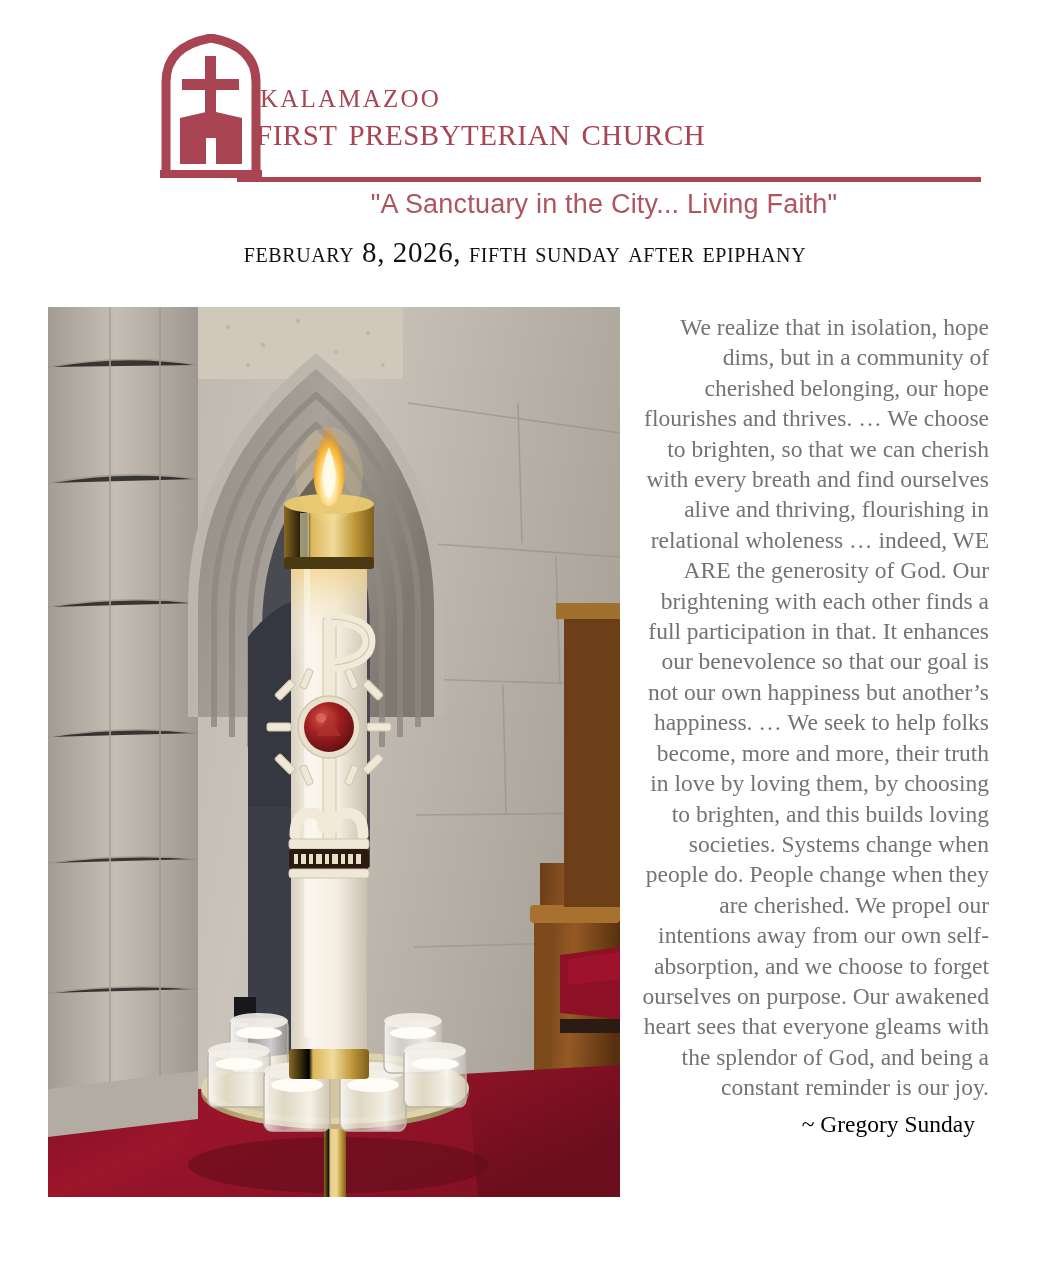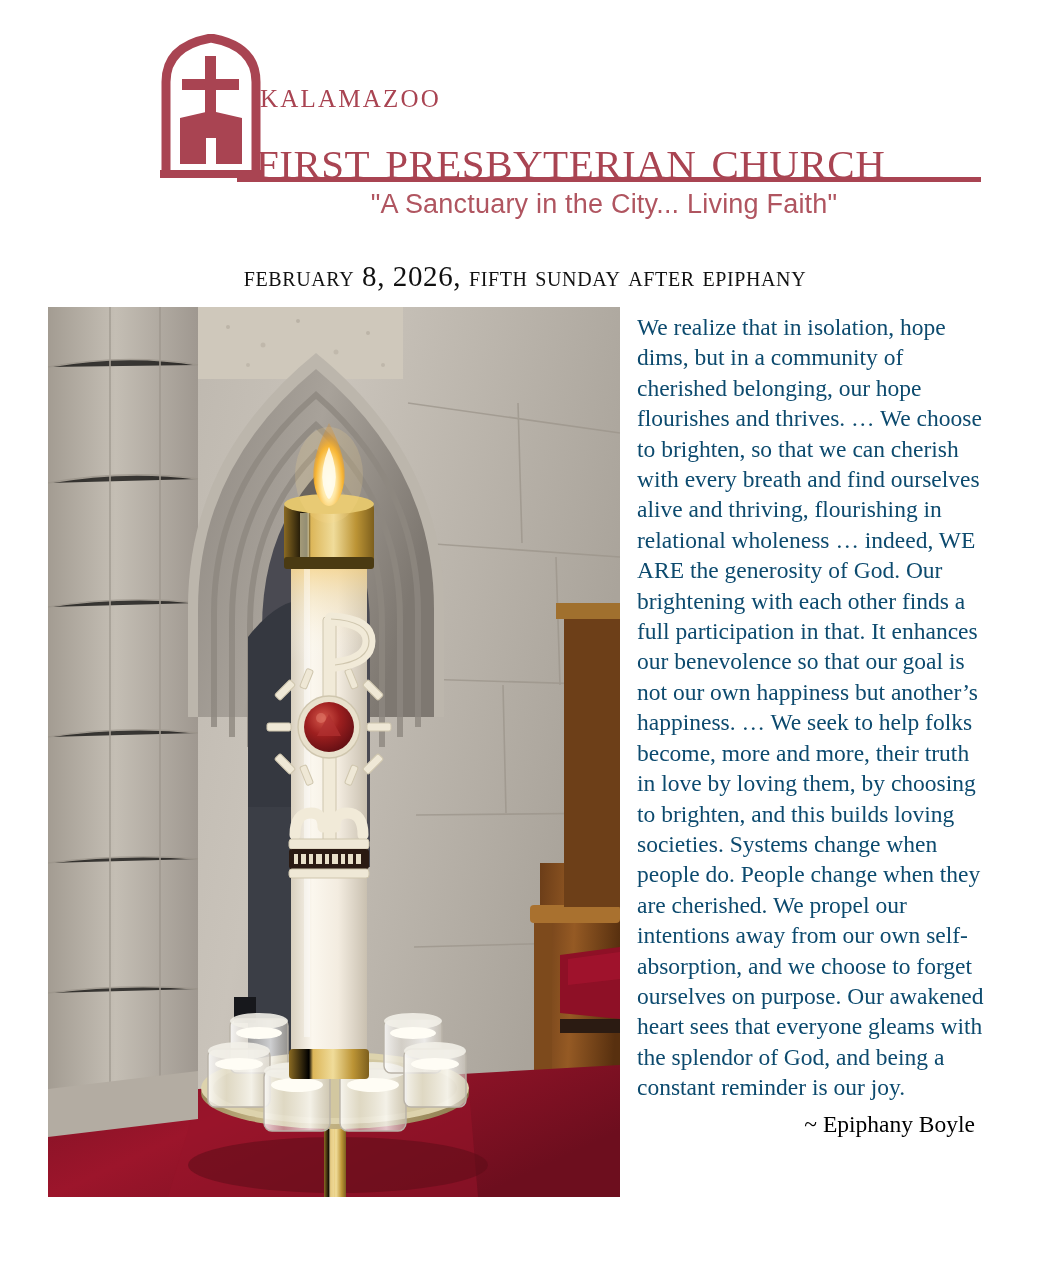--- a/index.html
+++ b/index.html
@@ -56,28 +56,27 @@
     text-transform: lowercase;
     line-height: 1;
     white-space: nowrap;
     text-align: right;
   }
   .line-church {
     position: absolute;
     left: 32px;
     top: 76px;
     font-family: "Liberation Serif", serif;
-    font-size: 58px;
+    font-size: 42px;
     letter-spacing: 0.5px;
     color: #A94452;
     font-variant: small-caps;
     text-transform: lowercase;
     line-height: 1;
     white-space: nowrap;
-    margin-top: 20px;
   }
   .rule {
     position: absolute;
     left: 13px;
     top: 143px;
     width: 744px;
     height: 5px;
     background: #A94452;
   }
   .tagline {
@@ -100,21 +99,20 @@
     top: 236px;
     width: 1050px;
     text-align: center;
     font-family: "Liberation Serif", serif;
     font-size: 29px;
     color: #111111;
     font-variant: small-caps;
     text-transform: lowercase;
     letter-spacing: 0.6px;
     white-space: nowrap;
-    margin-top: 24px;
   }
 
   
   .photo {
     position: absolute;
     left: 48px;
     top: 307px;
     width: 572px;
     height: 890px;
     overflow: hidden;
@@ -126,22 +124,22 @@
   .quote-col {
     position: absolute;
     left: 637px;
     top: 312px;
     width: 352px;
   }
   .quote-text {
     font-family: "Liberation Serif", serif;
     font-size: 23.5px;
     line-height: 30.4px;
-    color: #0c4a6e;
-    text-align: left;
+    color: #737373;
+    text-align: right;
     margin: 0;
   }
   .quote-attrib {
     font-family: "Liberation Serif", serif;
     font-size: 23.5px;
     line-height: 30.4px;
     color: #000000;
     text-align: right;
     margin: 6px 14px 0 0;
   }
@@ -431,14 +429,14 @@
         <rect x="19" y="127" width="5" height="10"></rect>
         <rect x="27" y="127" width="5" height="10"></rect>
       </g>
       <rect x="-40" y="142" width="80" height="9" rx="3" fill="#efe8d6" stroke="#cfc6ae" stroke-width="1"></rect>
     </g>
   </svg>
 </div>
 
 <div class="quote-col">
   <p class="quote-text">We realize that in isolation, hope dims, but in a community of cherished belonging, our hope flourishes and thrives. … We choose to brighten, so that we can cherish with every breath and find ourselves alive and thriving, flourishing in relational wholeness … indeed, WE ARE the generosity of God. Our brightening with each other finds a full participation in that. It enhances our benevolence so that our goal is not our own happiness but another’s happiness. … We seek to help folks become, more and more, their truth in love by loving them, by choosing to brighten, and this builds loving societies. Systems change when people do. People change when they are cherished. We propel our intentions away from our own self-absorption, and we choose to forget ourselves on purpose. Our awakened heart sees that everyone gleams with the splendor of God, and being a constant reminder is our joy.</p>
-  <p class="quote-attrib">~ Epiphany Boyle</p>
+  <p class="quote-attrib">~ Gregory Sunday</p>
 </div>
 
 </body></html>

